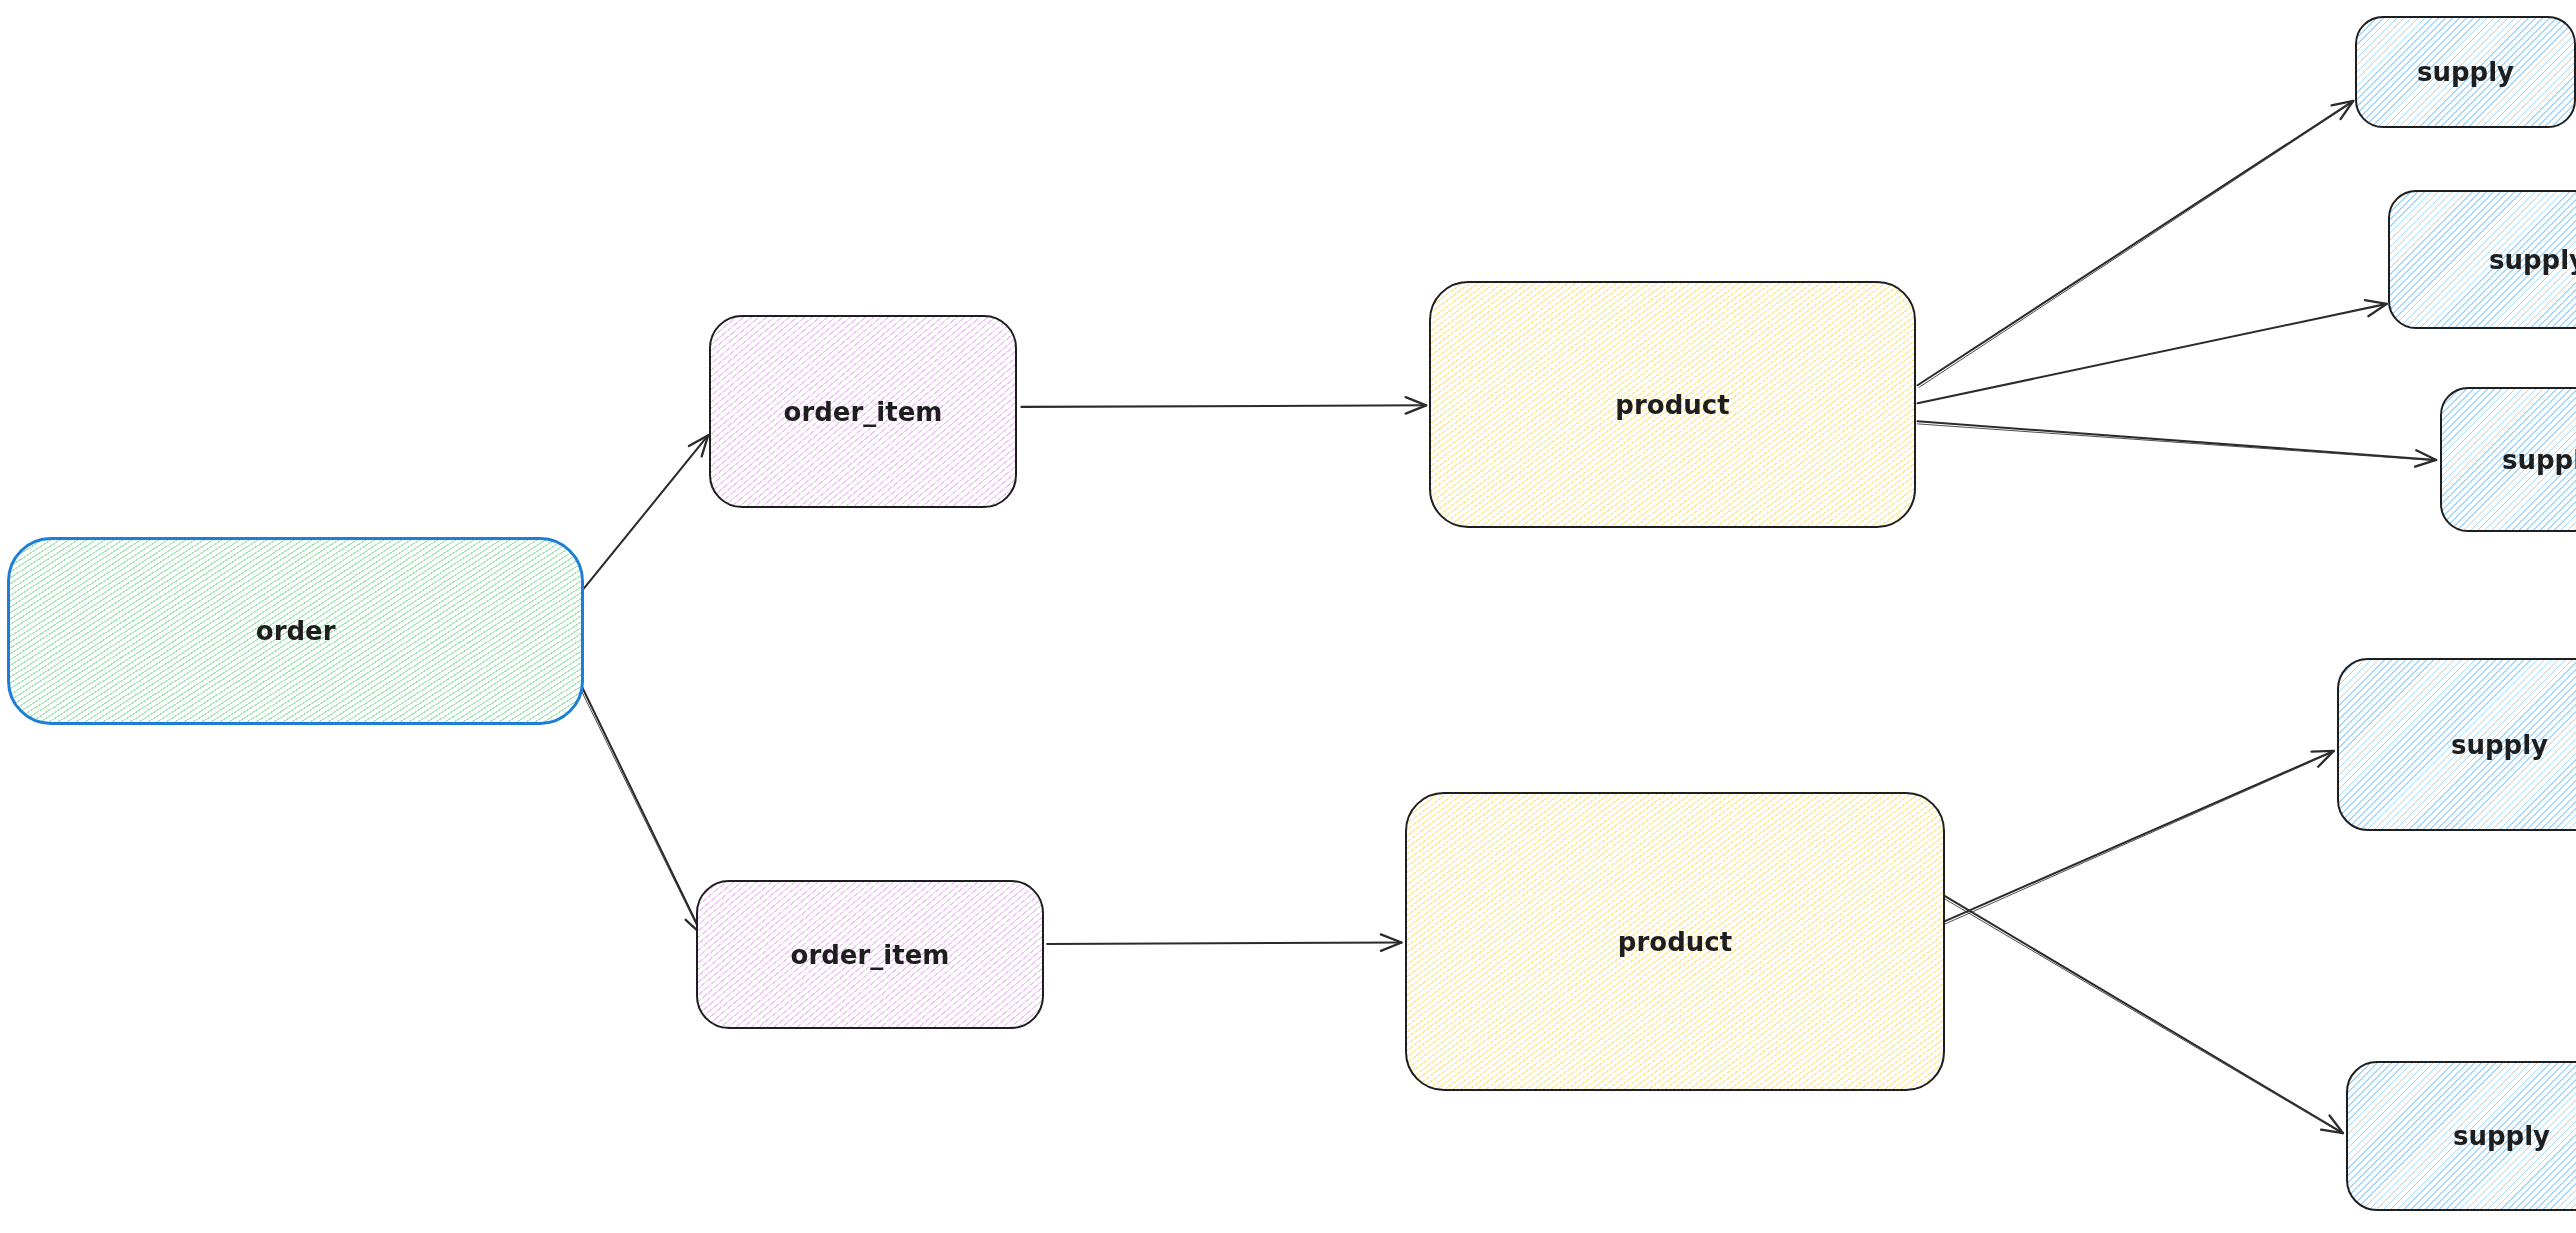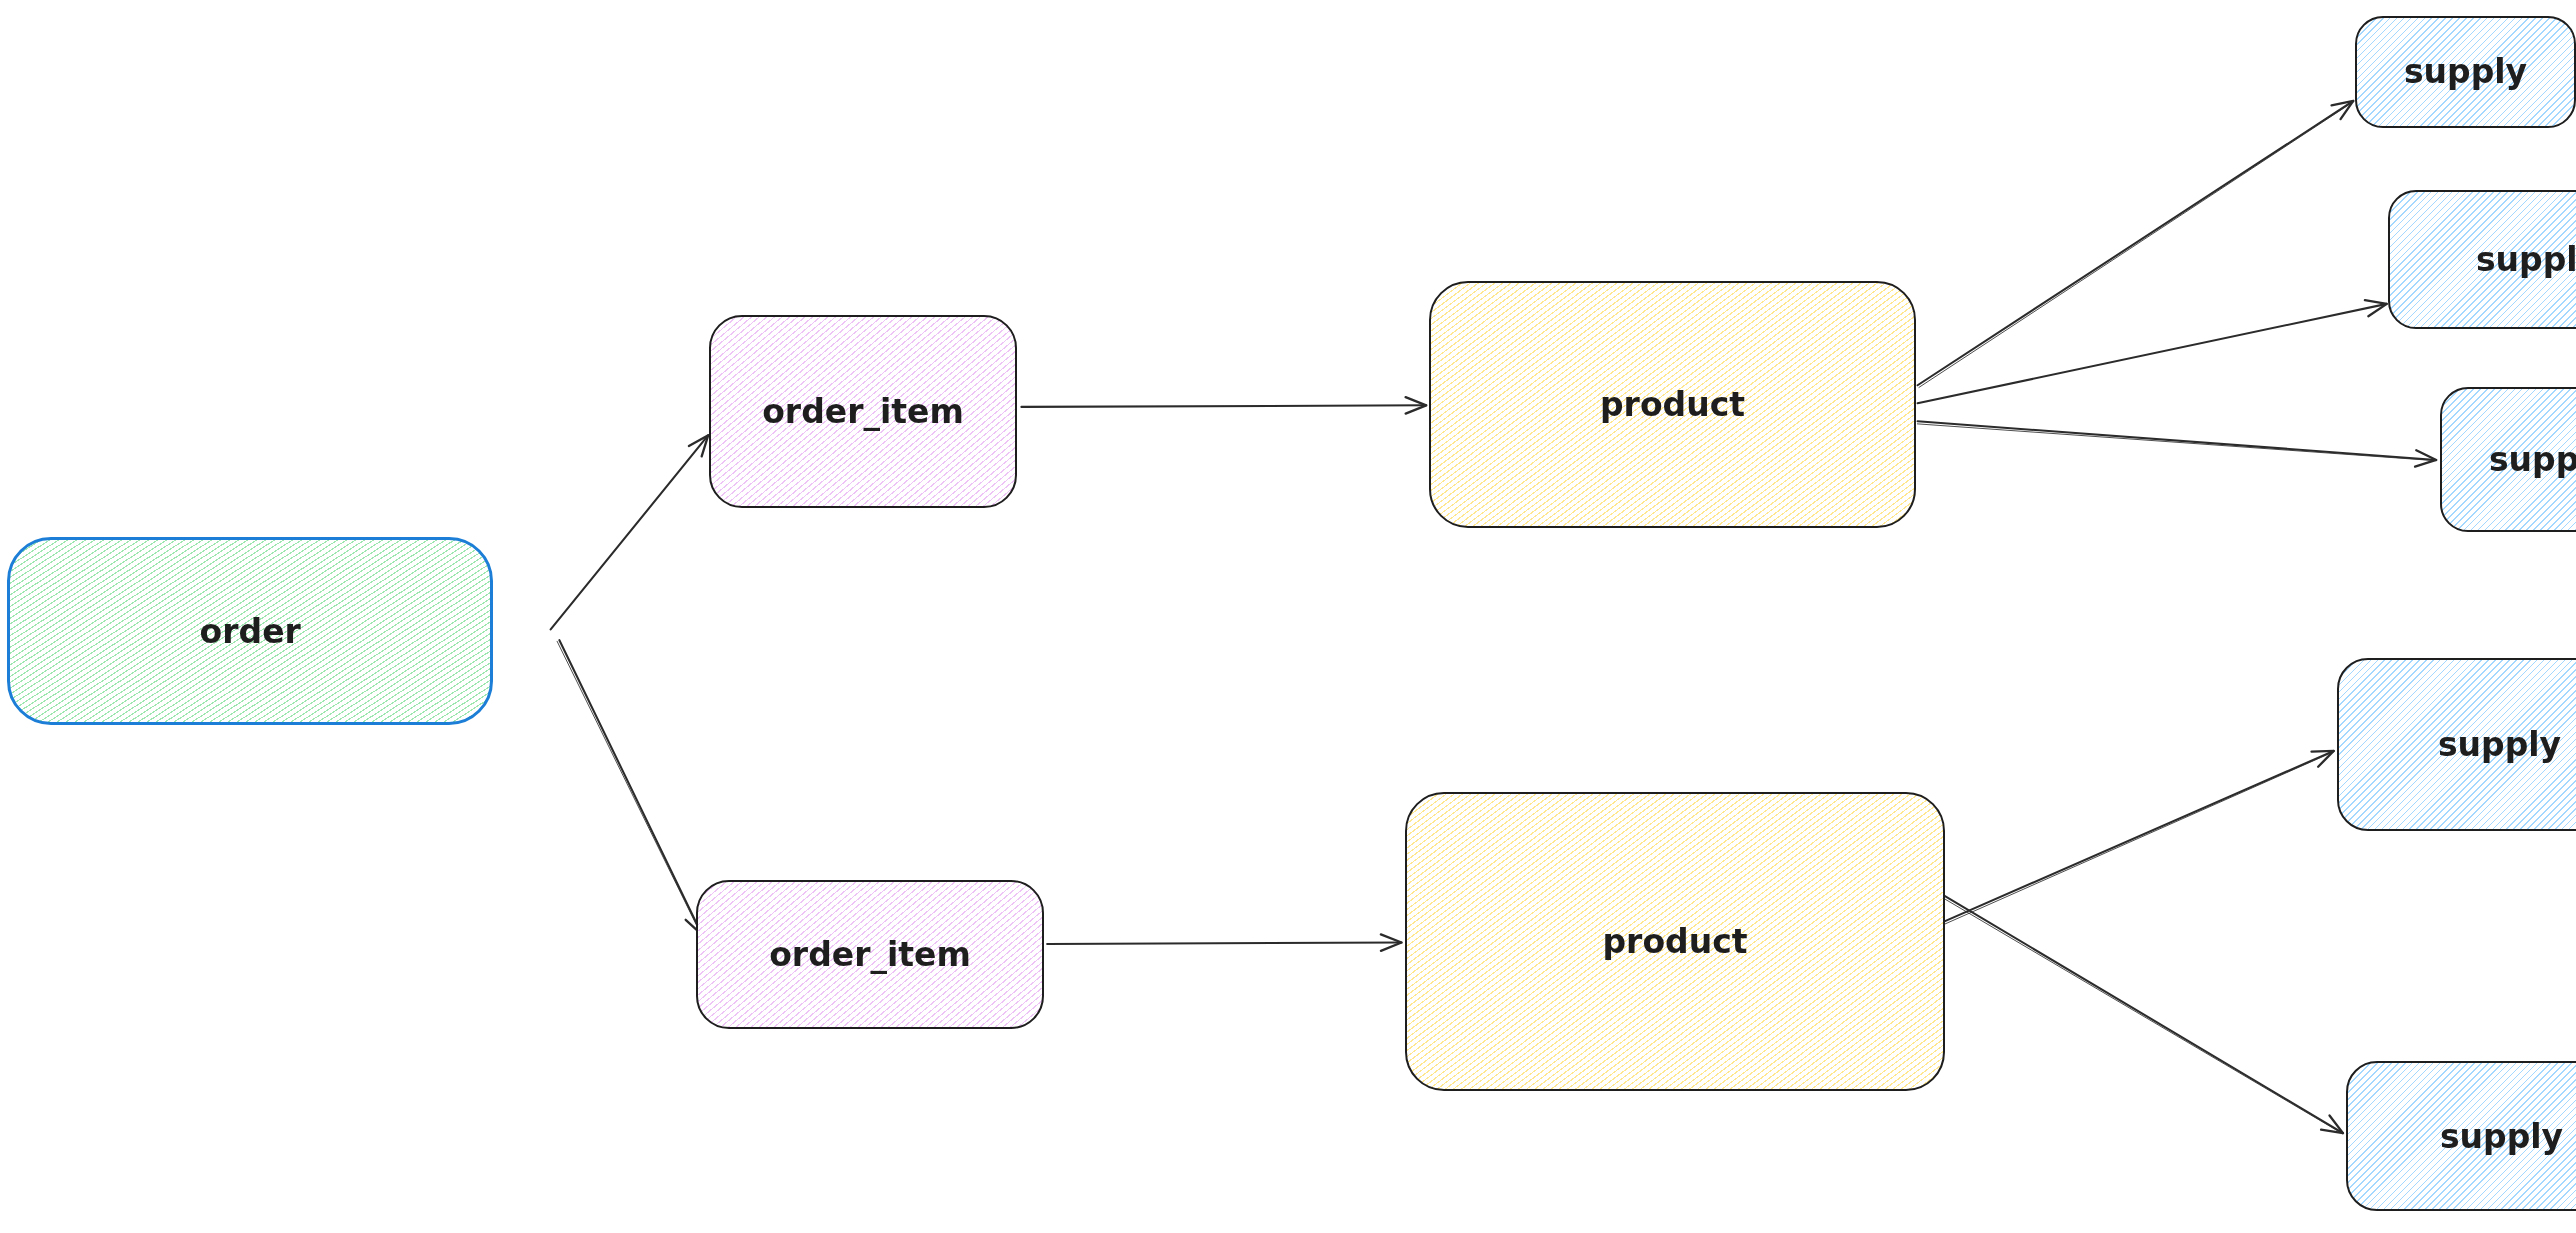--- a/index.html
+++ b/index.html
@@ -25,21 +25,21 @@
     position: absolute;
     box-sizing: border-box;
     border-style: solid;
     border-width: 2.6px;
     background-color: #ffffff;
     display: flex;
     align-items: center;
     justify-content: center;
   }
   .node-label {
-    font-size: 33px;
+    font-size: 26px;
     font-weight: 600;
     color: #1e1e1e;
     letter-spacing: 0px;
     white-space: nowrap;
     user-select: none;
   }
 </style>
 </head>
 <body>
 
@@ -62,21 +62,21 @@
         <line x1="3722" y1="783" x2="4633" y2="590" stroke="#2b2b2b" stroke-width="4" stroke-linecap="round" marker-end="url(#arrowhead)"></line>
         <line x1="3721.628635321109" y1="822.9861897552412" x2="4728.8885905963325" y2="894.4958569265724" stroke="#2b2b2b" stroke-width="1.8" stroke-linecap="round" opacity="0.9"></line>
         <line x1="3722" y1="818" x2="4729" y2="893" stroke="#2b2b2b" stroke-width="4" stroke-linecap="round" marker-end="url(#arrowhead)"></line>
         <line x1="3774.0059957907442" y1="1794.5799542451334" x2="4530.601798737223" y2="1459.37398627354" stroke="#2b2b2b" stroke-width="1.8" stroke-linecap="round" opacity="0.9"></line>
         <line x1="3772" y1="1790" x2="4530" y2="1458" stroke="#2b2b2b" stroke-width="4" stroke-linecap="round" marker-end="url(#arrowhead)"></line>
         <line x1="3769.4421913804663" y1="1742.2962326596496" x2="4547.23265741414" y2="2201.2888697978947" stroke="#2b2b2b" stroke-width="1.8" stroke-linecap="round" opacity="0.9"></line>
         <line x1="3772" y1="1738" x2="4548" y2="2200" stroke="#2b2b2b" stroke-width="4" stroke-linecap="round" marker-end="url(#arrowhead)"></line>
       </g>
   </svg>
 
-  <div class="node" style="left: 7.2px; top: 537px; width: 486px; height: 188px; border-radius: 44px; border-color: rgb(28, 126, 214); border-width: 3.1px; background-image: repeating-linear-gradient(327deg, rgb(159, 231, 176) 0px, rgb(159, 231, 176) 1.1px, transparent 1.1px, transparent 4.9px);">
+  <div class="node" style="left: 7.2px; top: 537px; width: 577px; height: 188px; border-radius: 44px; border-color: rgb(28, 126, 214); border-width: 3.1px; background-image: repeating-linear-gradient(327deg, rgb(159, 231, 176) 0px, rgb(159, 231, 176) 1.1px, transparent 1.1px, transparent 4.9px);">
     <span class="node-label">order</span>
   </div>
   <div class="node" style="left: 709px; top: 315px; width: 308px; height: 193px; border-radius: 33px; border-color: rgb(30, 30, 30); border-width: 2.6px; background-image: repeating-linear-gradient(320deg, rgb(238, 195, 246) 0px, rgb(238, 195, 246) 1.1px, transparent 1.1px, transparent 4.9px);">
     <span class="node-label">order_item</span>
   </div>
   <div class="node" style="left: 696px; top: 880px; width: 348px; height: 149px; border-radius: 33px; border-color: rgb(30, 30, 30); border-width: 2.6px; background-image: repeating-linear-gradient(320deg, rgb(238, 195, 246) 0px, rgb(238, 195, 246) 1.1px, transparent 1.1px, transparent 4.9px);">
     <span class="node-label">order_item</span>
   </div>
   <div class="node" style="left: 1429px; top: 281px; width: 487px; height: 247px; border-radius: 39px; border-color: rgb(30, 30, 30); border-width: 2.6px; background-image: repeating-linear-gradient(323deg, rgb(255, 231, 143) 0px, rgb(255, 231, 143) 1.1px, transparent 1.1px, transparent 4.9px);">
     <span class="node-label">product</span>

